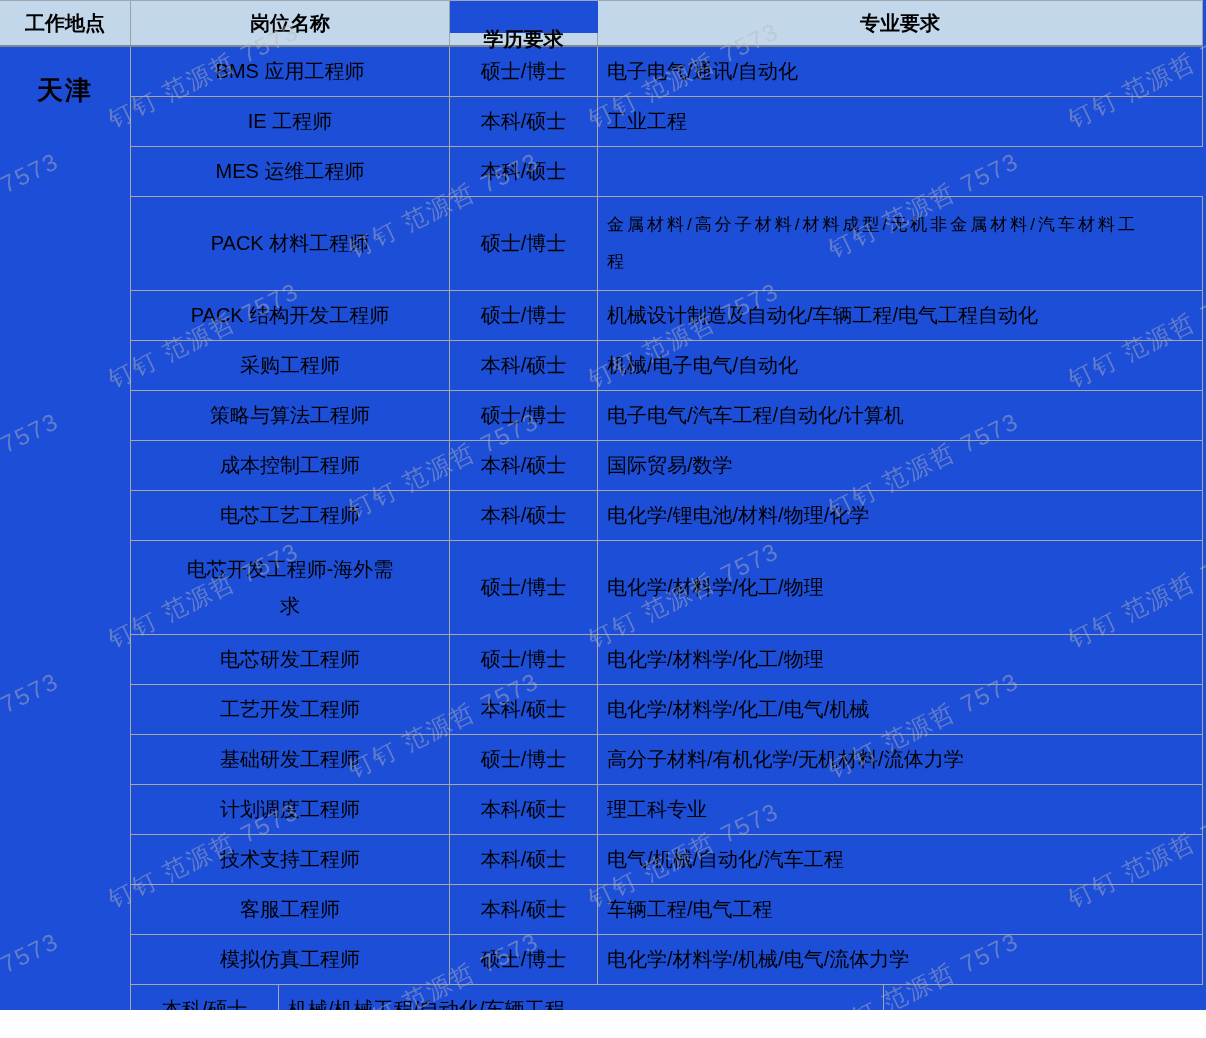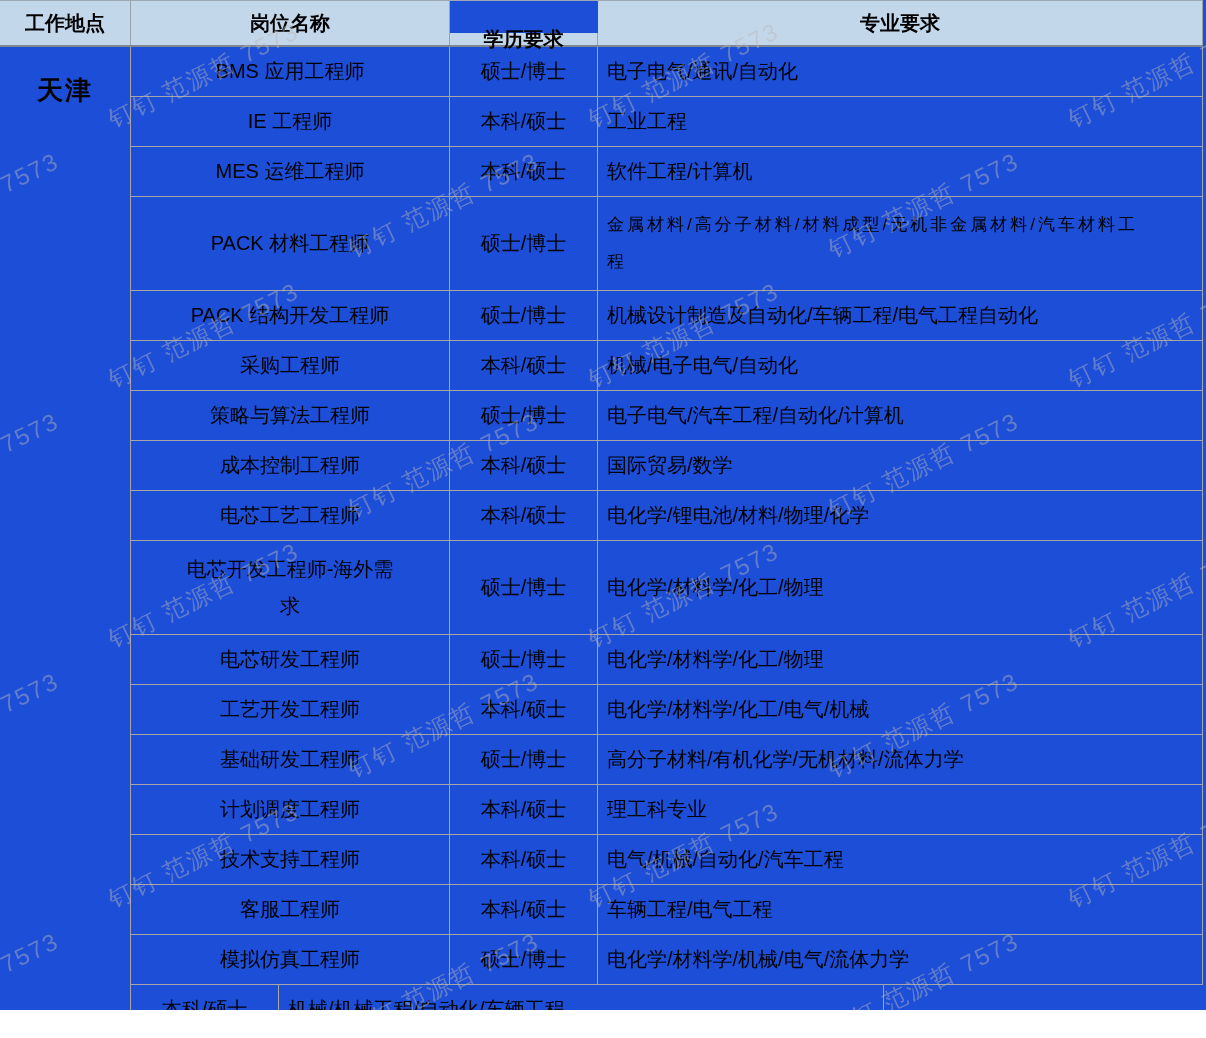--- a/index.html
+++ b/index.html
@@ -136,21 +136,20 @@
 
   <div class="row">
     <div class="cell name">IE 工程师</div>
     <div class="cell edu">本科/硕士</div>
     <div class="cell major">工业工程</div>
   </div>
 
   <div class="row">
     <div class="cell name">MES 运维工程师</div>
     <div class="cell edu">本科/硕士</div>
-    <div class="cell major">软件工程/计算机</div>
   </div>
 
   <div class="row tall">
     <div class="cell name">PACK 材料工程师</div>
     <div class="cell edu">硕士/博士</div>
     <div class="cell major small">金属材料/高分子材料/材料成型/无机非金属材料/汽车材料工
 程</div>
   </div>
 
   <div class="row">

